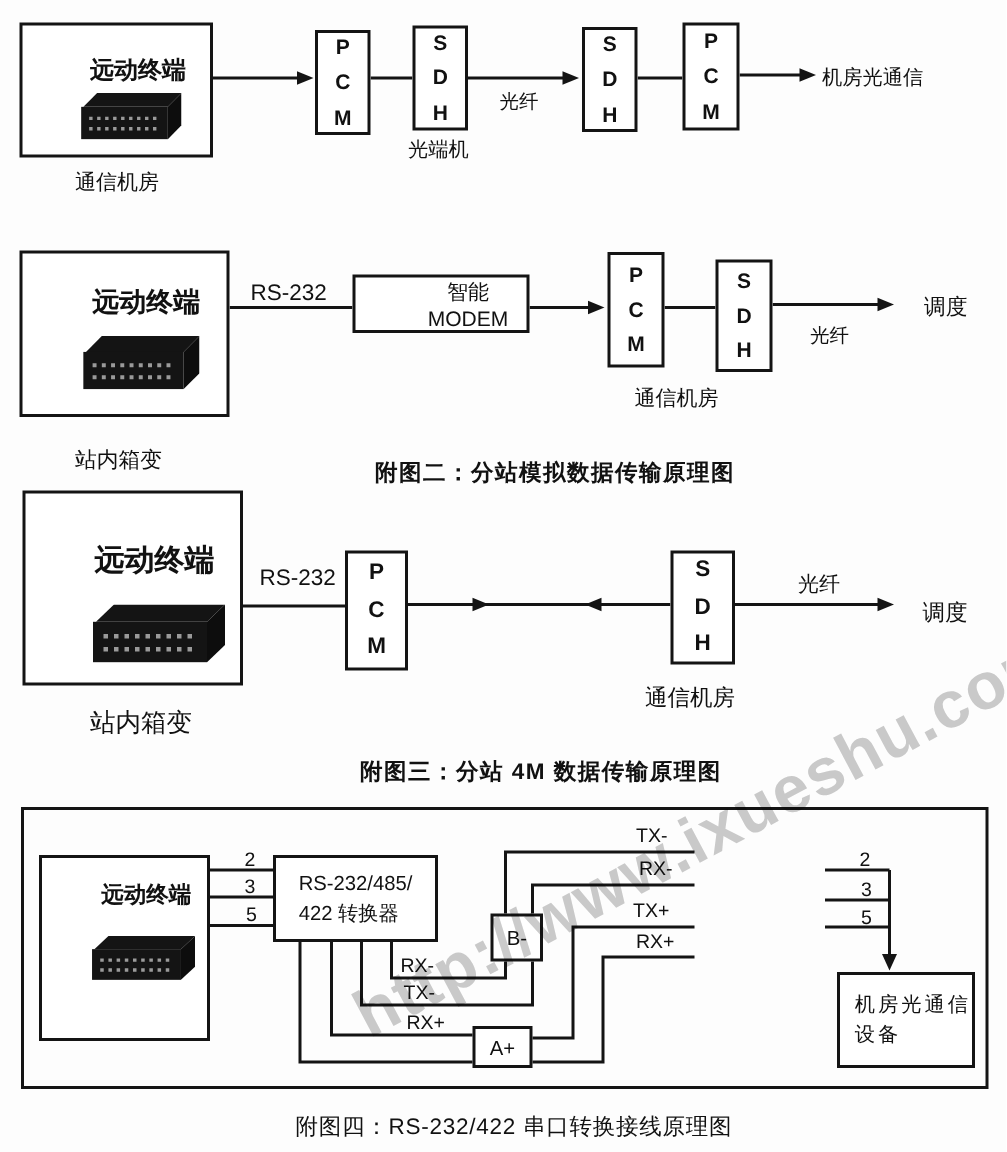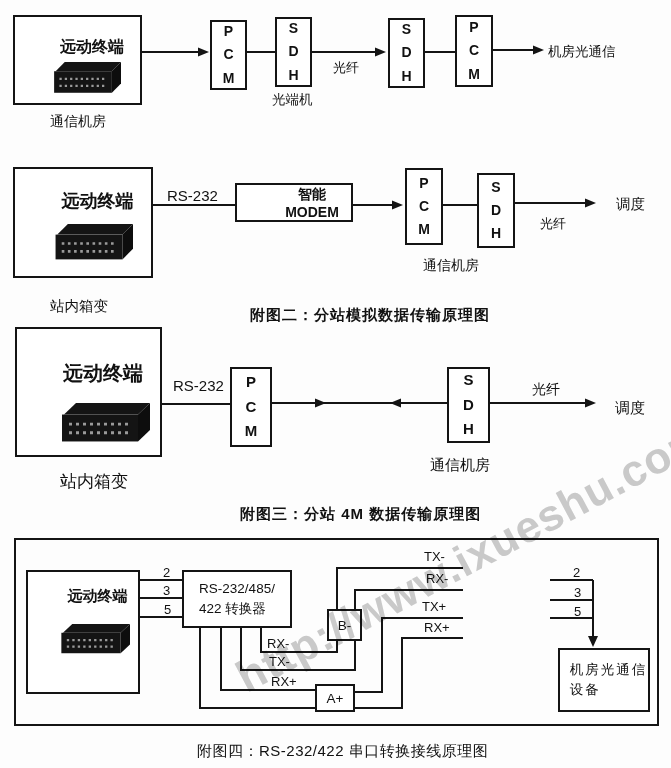--- a/index.html
+++ b/index.html
@@ -137,21 +137,21 @@
       <polygon points="88,12 100,0 100,28 88,40" fill="#0d0d0d"></polygon>
       <rect x="12" y="12" width="76" height="28" fill="#141414"></rect>
       <line x1="19" y1="22" x2="80" y2="22" stroke="#9a9a9a" stroke-width="3" stroke-dasharray="3 4"></line>
       <line x1="19" y1="31" x2="80" y2="31" stroke="#9a9a9a" stroke-width="3" stroke-dasharray="3 4"></line>
     </svg>
   </div>
   <div class="lbl" style="left:50px;top:297px;font-size:14.5px;">站内箱变</div>
   <div class="lbl b" style="left:167px;top:187px;font-size:15px;">RS-232</div>
 
   <div class="box" style="left:235px;top:183px;width:118px;height:39px;">
-    <div style="font-size:14px;font-weight:700;margin-left:36px;">智能 MODEM</div>
+    <div style="font-size:14px;font-weight:400;margin-left:36px;">智能 MODEM</div>
   </div>
   <div class="box" style="left:405px;top:168px;width:38px;height:77px;">
     <div class="stack">P
 C
 M</div>
   </div>
   <div class="box" style="left:477px;top:173px;width:38px;height:75px;">
     <div class="stack">S
 D
 H</div>

